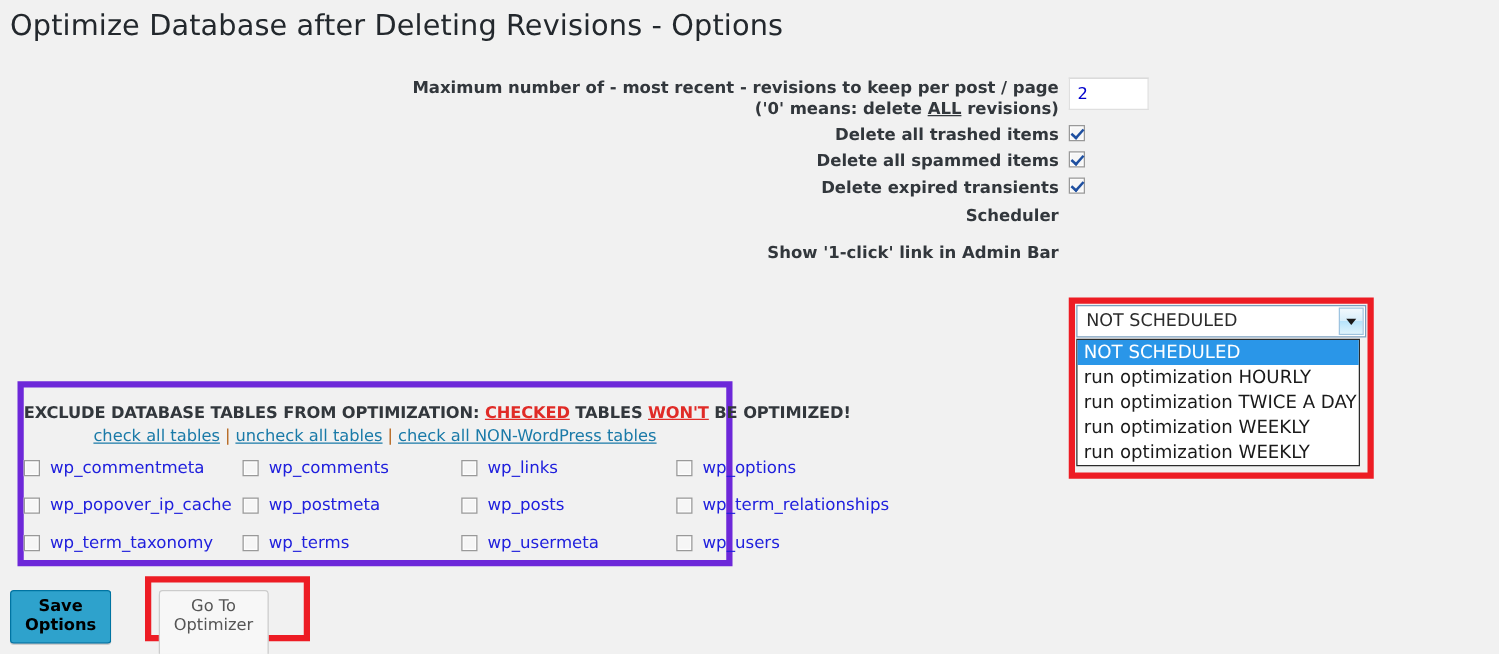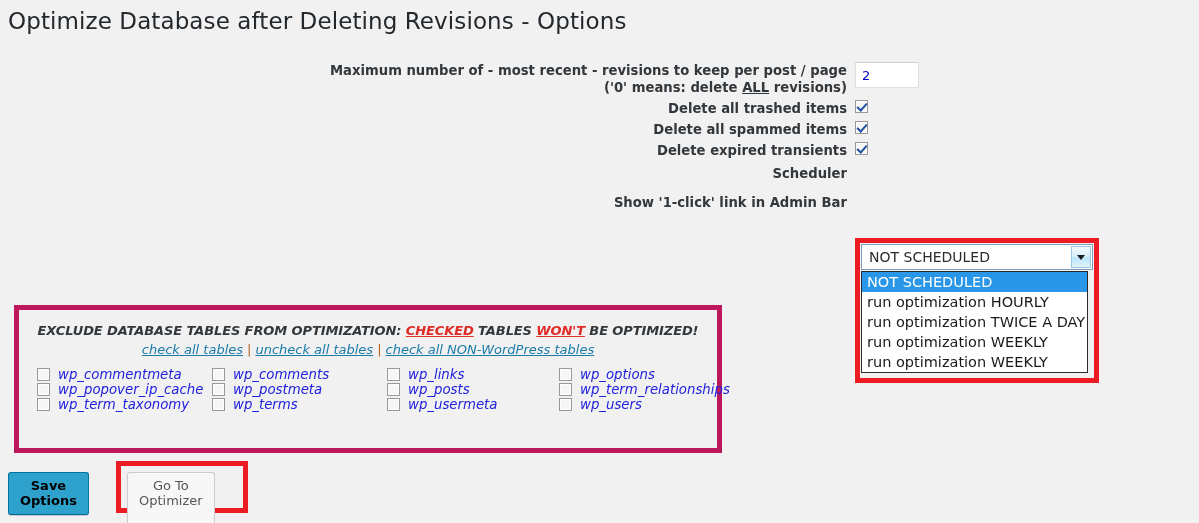--- a/index.html
+++ b/index.html
@@ -183,27 +183,26 @@
   .opt.selected {
     background: #2a96e8;
     color: #ffffff;
   }
 
   
   #exclude-panel {
     position: absolute;
     left: 14px;
     top: 305px;
-    width: 708px;
+    width: 572px;
     height: 148px;
-    border: 5px solid #be185d;
+    border: 5px solid #6d28d9;
     box-sizing: border-box;
     background: #f1f1f1;
     z-index: 10;
-    font-style: italic;
   }
   #exclude-heading {
     text-align: center;
     font-size: 13px;
     font-weight: bold;
     color: #32373c;
     padding-top: 13px;
     letter-spacing: -0.1px;
     white-space: nowrap;
   }
@@ -223,22 +222,21 @@
     cursor: pointer;
   }
   #exclude-links .sep {
     color: #b5651d;
     padding: 0 4px;
   }
   #tables-grid {
     margin-top: 10px;
     display: grid;
     grid-template-columns: 175px 175px 172px 175px;
-    row-gap: 0;
-    padding-left: 18px;
+    row-gap: 15px;
     box-sizing: border-box;
   }
   .table-item {
     display: flex;
     align-items: center;
     font-size: 13.3px;
     white-space: nowrap;
   }
   .table-item .tname {
     color: #2020dd;

